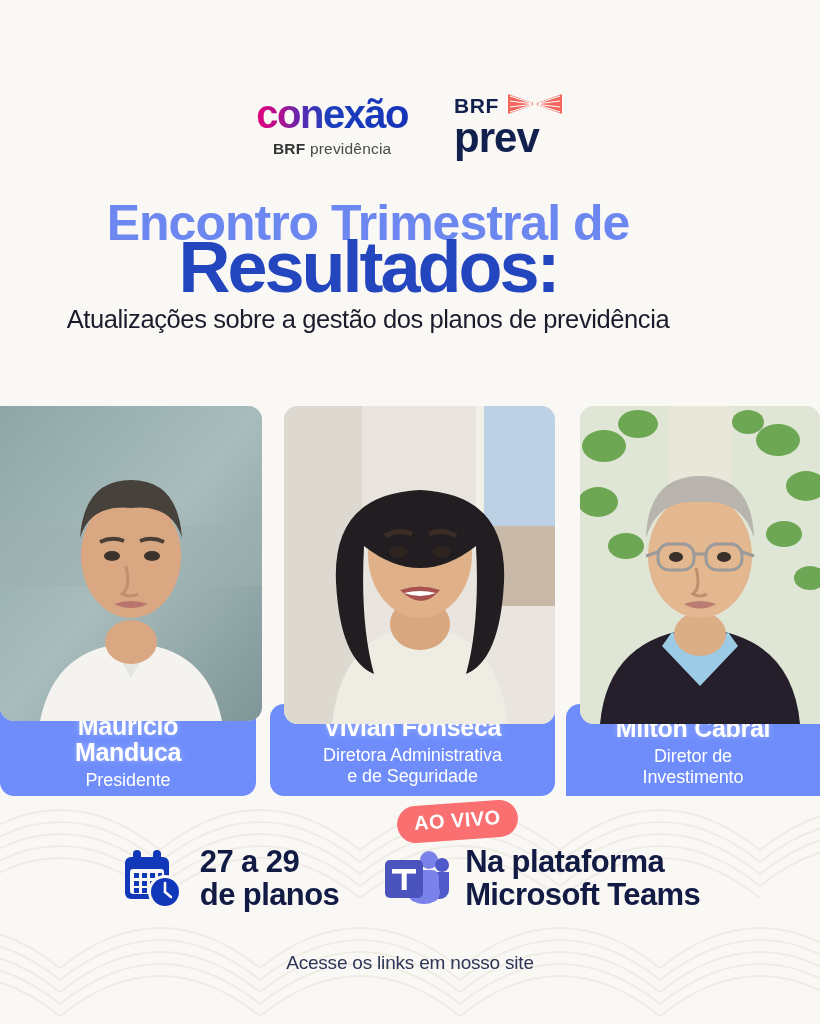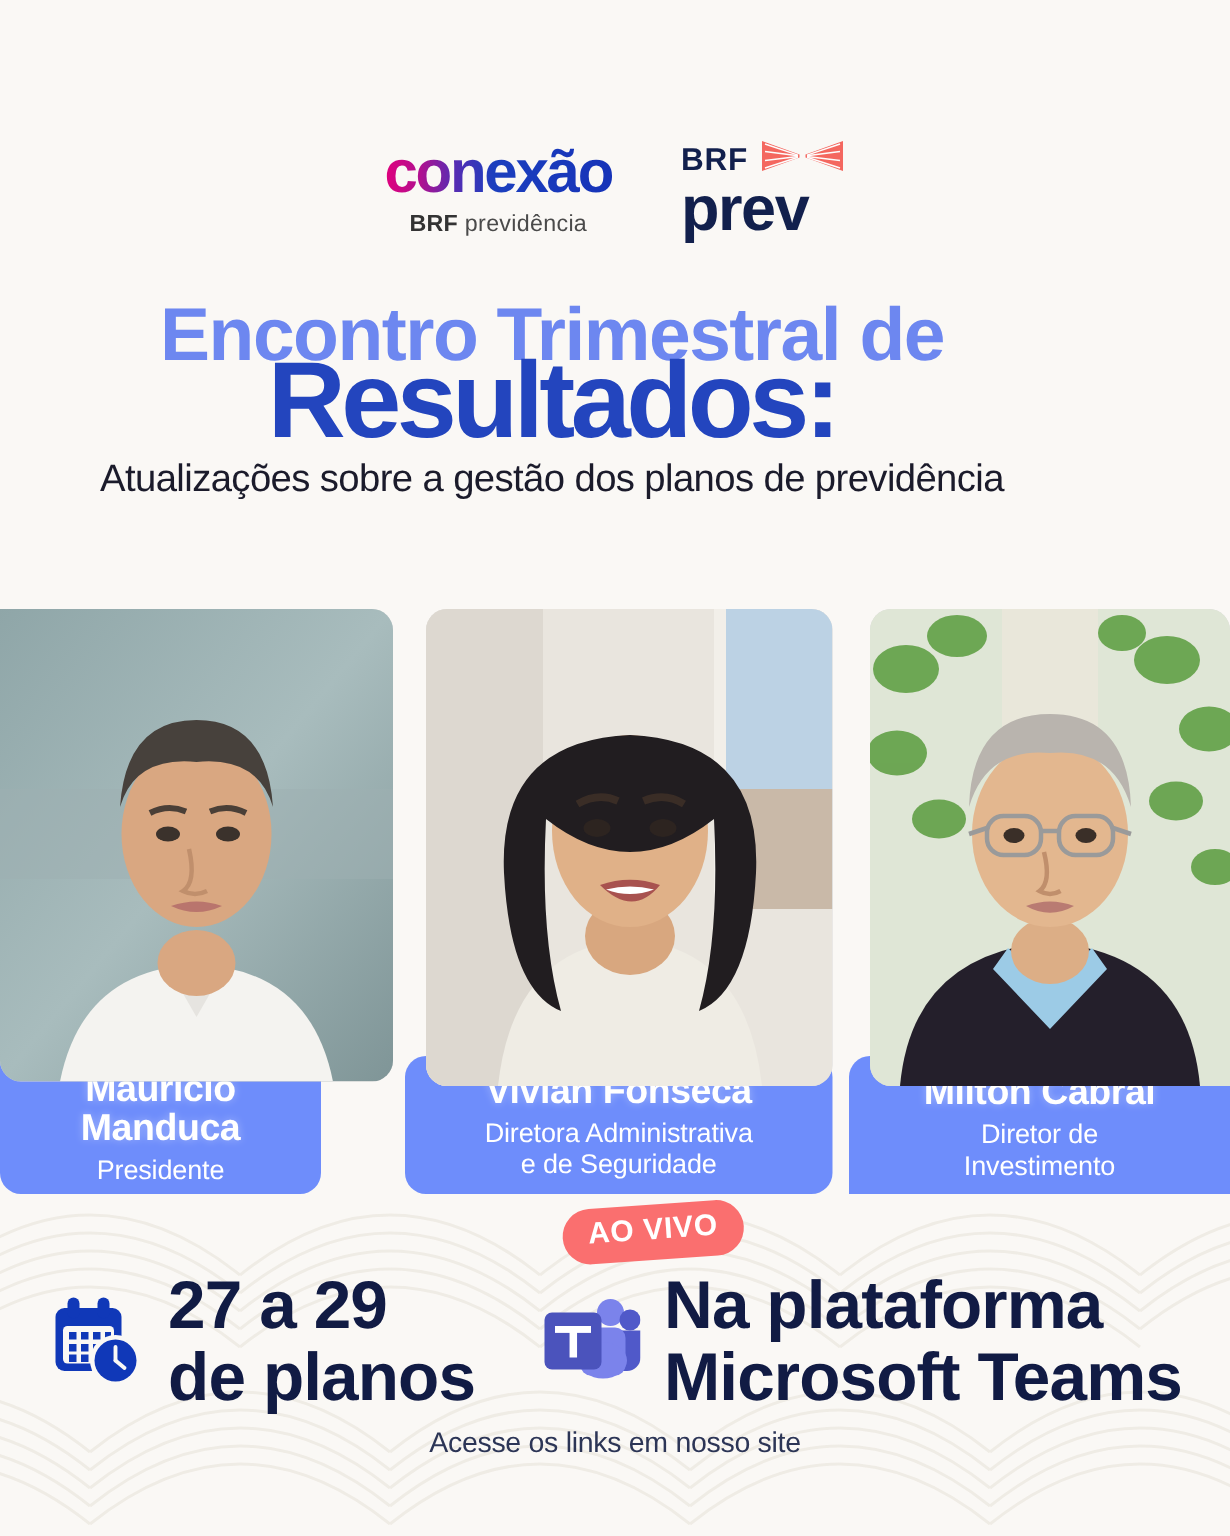--- a/index.html
+++ b/index.html
@@ -40,34 +40,34 @@
          display:flex;flex-direction:column;justify-content:flex-start;align-items:center;
          padding-top:10px;color:#fff;text-align:center;}
   .panel .nm{font-size:25px;font-weight:700;line-height:1.04;letter-spacing:-.3px;text-shadow:0 0 6px rgba(255,255,255,.35);}
   .panel .rl{font-size:18px;font-weight:400;line-height:1.16;margin-top:5px;letter-spacing:-.1px;}
   .photo{position:absolute;overflow:hidden;background:#d9d9d9;}
   .photo svg{display:block;width:100%;height:100%;}
 
   
   #card1{left:0;width:262px;}
   #card1 .photo{left:0;top:0;width:262px;height:315px;border-radius:0 14px 14px 14px;}
-  #card1 .panel{left:0;top:295px;width:214px;height:95px;border-radius:0 0 14px 14px;padding-top:12px;}
+  #card1 .panel{left:0;top:295px;width:256px;height:95px;border-radius:0 0 14px 14px;padding-top:12px;}
   
   #card2{left:270px;width:285px;}
   #card2 .photo{left:14px;top:0;width:271px;height:318px;border-radius:14px;}
   #card2 .panel{left:0;top:298px;width:285px;height:92px;border-radius:14px;padding-top:10px;}
   
   #card3{left:566px;width:254px;}
   #card3 .photo{left:14px;top:0;width:240px;height:318px;border-radius:14px 14px 0 14px;}
   #card3 .panel{left:0;top:298px;width:254px;height:92px;border-radius:14px 14px 0 0;padding-top:11px;}
 
   
   .info{position:absolute;top:846px;left:0;width:820px;display:flex;justify-content:center;align-items:center;gap:44px;}
   .info-block{display:flex;align-items:center;gap:16px;position:relative;}
-  .info-text{font-size:45px;font-weight:700;color:#111b44;line-height:1.06;letter-spacing:-.6px;}
+  .info-text{font-size:31px;font-weight:700;color:#111b44;line-height:1.06;letter-spacing:-.6px;}
   .badge{position:absolute;top:-43px;left:14px;background:#fa6f6f;color:#fff;
          font-size:20px;font-weight:700;letter-spacing:.5px;padding:6px 17px 8px;border-radius:22px;
          transform:rotate(-4deg);}
   .icon-cal{width:64px;height:64px;flex:0 0 64px;}
   .icon-teams{width:66px;height:62px;flex:0 0 66px;}
   .icon-cal svg,.icon-teams svg{display:block;width:100%;height:100%;}
   .footnote{position:absolute;top:952px;left:0;width:820px;text-align:center;
             font-size:19px;color:#2c3556;letter-spacing:-.2px;}
 </style>
 </head>

